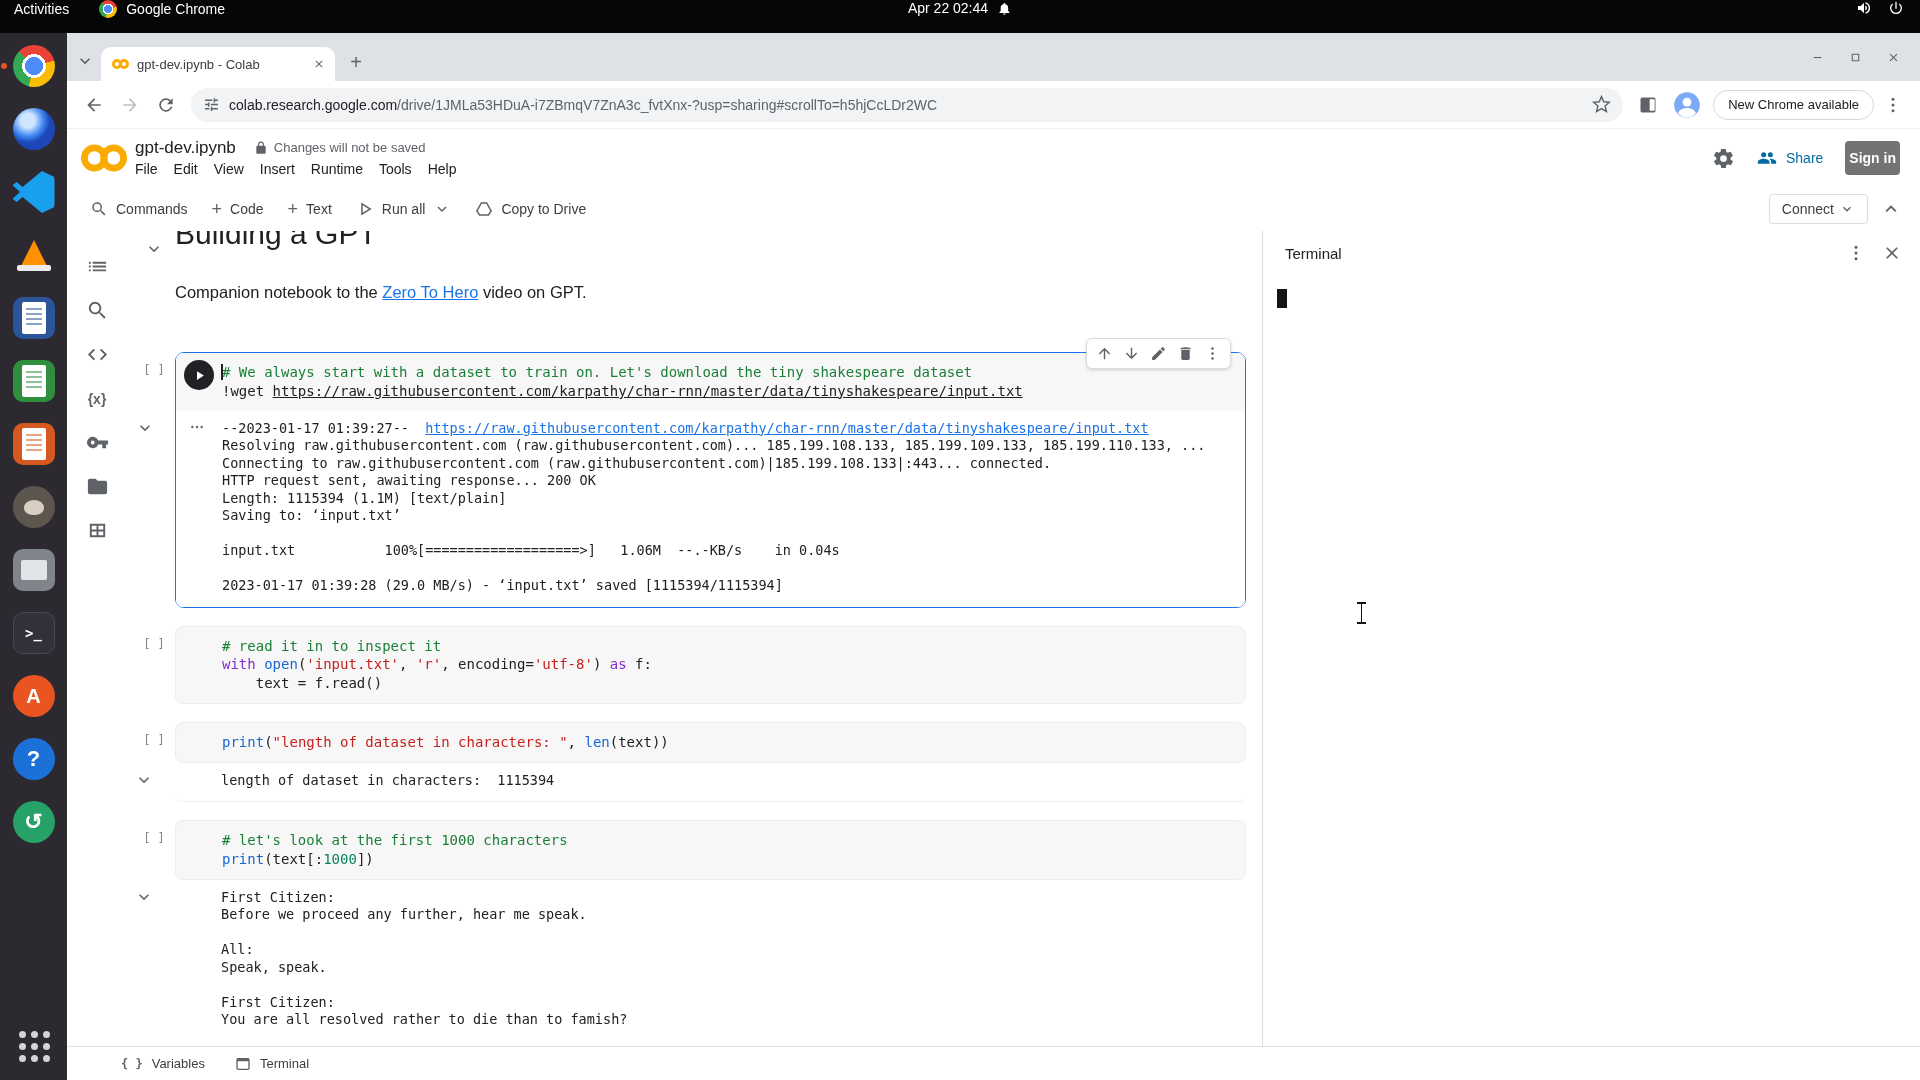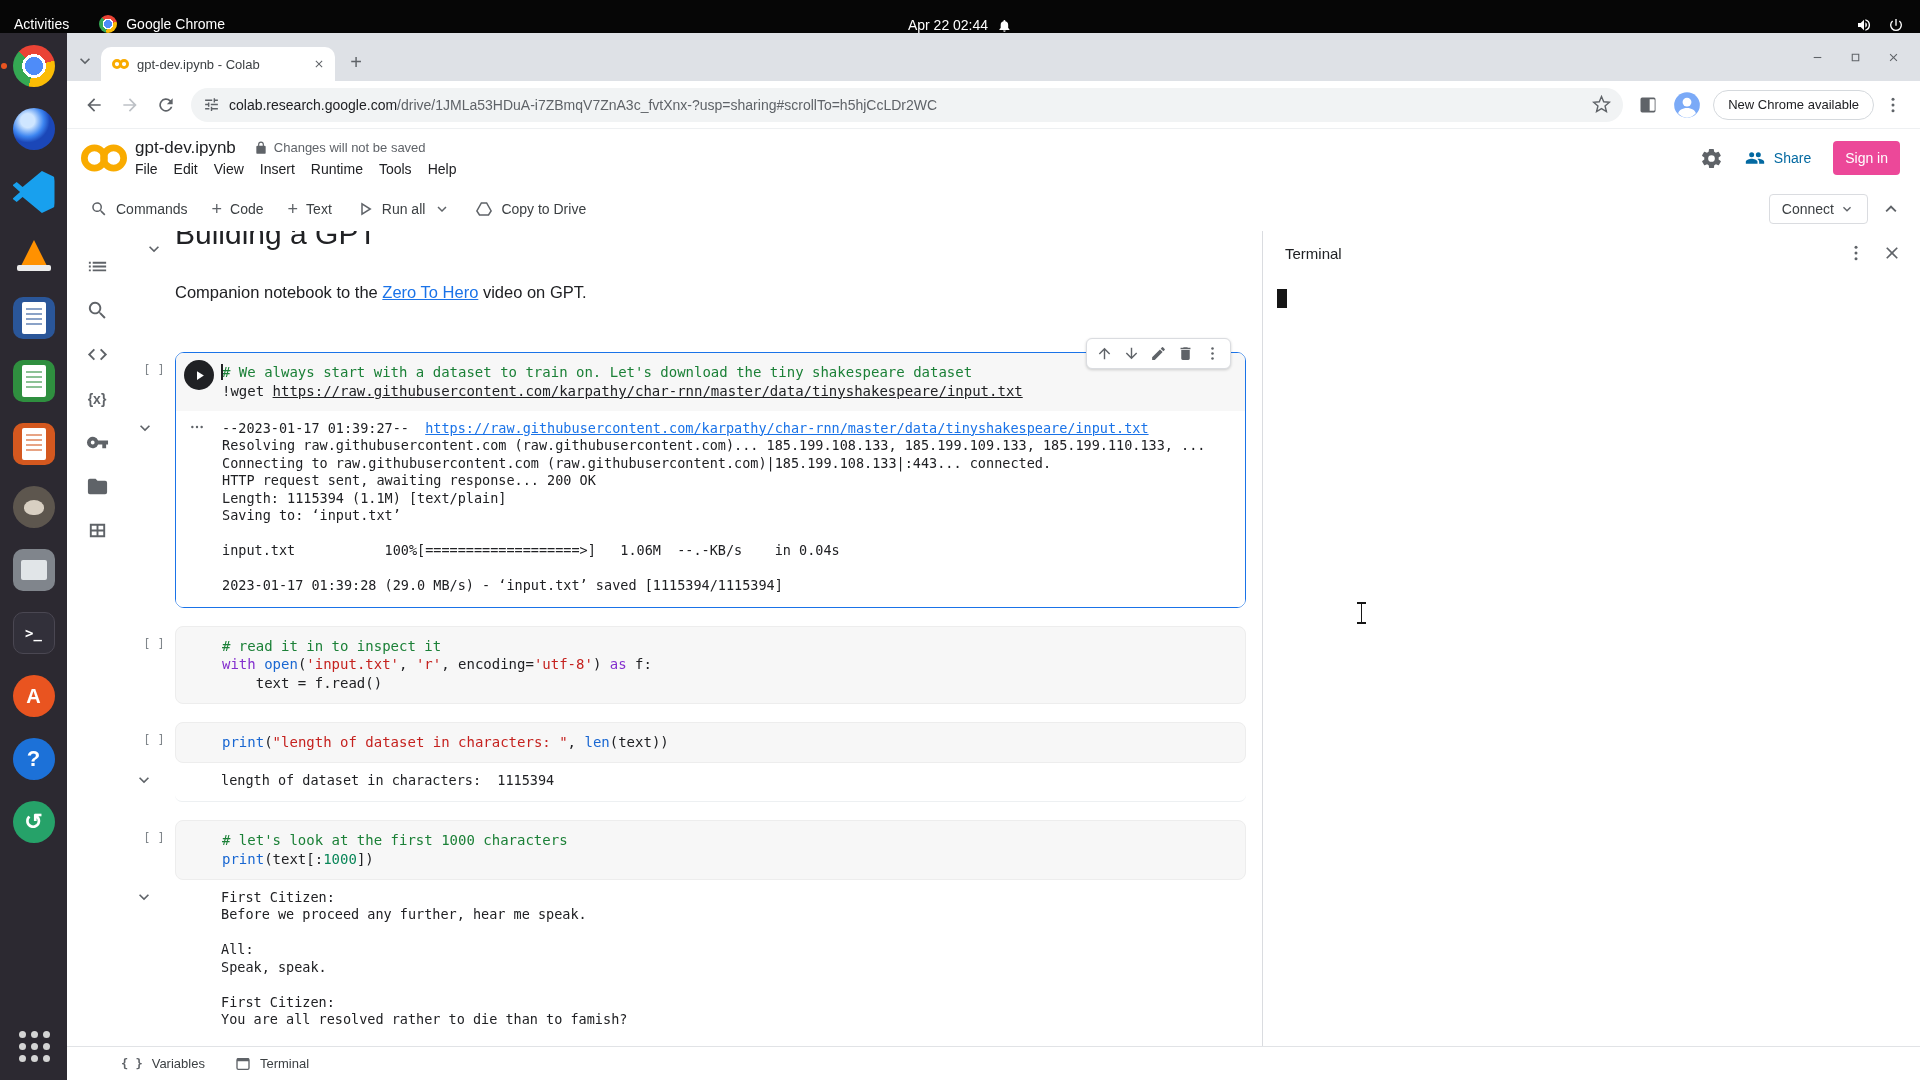--- a/index.html
+++ b/index.html
@@ -2,21 +2,21 @@
 <html><head>
 <meta charset="utf-8">
 <style>
 *{margin:0;padding:0;box-sizing:border-box;}
 html,body{width:1920px;height:1080px;overflow:hidden;font-family:"Liberation Sans",sans-serif;background:#000;}
 .icon{display:inline-flex;align-items:center;justify-content:center;}
 .icon svg{width:100%;height:100%;fill:currentColor;display:block;}
 .screen{position:relative;width:1920px;height:1080px;}
 
 
-.gnome-bar{height:33px;background:#060606;color:#fff;display:flex;align-items:flex-end;font-size:14px;position:relative;z-index:5;gap:44px;}
+.gnome-bar{height:33px;background:#060606;color:#fff;display:flex;align-items:flex-start;font-size:14px;position:relative;z-index:5;gap:44px;}
 .gb-left{display:flex;align-items:center;gap:30px;padding-left:14px;}
 .gb-app{display:flex;align-items:center;gap:9px;}
 .gb-chrome-dot{width:18px;height:18px;border-radius:50%;background:radial-gradient(circle at center,#4e8cf9 0 4px,#fff 4px 5.5px,transparent 5.5px),conic-gradient(from -45deg,#ea4335 0 120deg,#fbbc05 0 240deg,#34a853 0 360deg);}
 .gb-center{position:absolute;left:50%;transform:translateX(-50%);display:flex;align-items:center;gap:9px;}
 .gb-bell{width:15px;height:15px;color:#fff;}
 .gb-right{margin-left:auto;display:flex;align-items:center;gap:16px;padding-right:16px;}
 .gb-right .icon{width:16px;height:16px;color:#fff;}
 
 
 .dock{position:absolute;left:0;top:33px;bottom:0;width:67px;background:#2c2931;display:flex;flex-direction:column;align-items:center;padding-top:8px;gap:13px;z-index:4;}
@@ -82,21 +82,21 @@
 .ch-titlerow{display:flex;align-items:center;gap:6px;}
 .nb-title{font-size:17px;color:#202124;}
 .save-lock{width:14px;height:14px;color:#5f6368;margin-left:12px;}
 .save-notice{font-size:13px;color:#5f6368;}
 .menubar{display:flex;font-size:14px;color:#202124;margin-left:-8px;}
 .menu-item{padding:2px 8px;border-radius:4px;cursor:pointer;}
 .ch-right{margin-left:auto;display:flex;align-items:center;gap:22px;}
 .hdr-gear{width:23px;height:23px;color:#5f6368;}
 .share-btn{display:flex;align-items:center;gap:9px;font-size:14px;color:#0369a1;}
 .share-btn .icon{width:20px;height:20px;}
-.signin-btn{background:#ec4899;color:#fff;font-size:14px;padding:9px 12px;border-radius:4px;}
+.signin-btn{background:#737373;color:#fff;font-size:14px;padding:9px 4px;border-radius:4px;font-weight:bold;}
 .colab-toolbar{height:44px;display:flex;align-items:center;gap:2px;padding:0 18px 0 12px;flex:none;}
 .tb-item{display:flex;align-items:center;gap:8px;font-size:14px;color:#3c4043;padding:6px 11px;border-radius:4px;white-space:nowrap;}
 .tb-item .icon{width:18px;height:18px;color:#5f6368;}
 .tb-plus{font-size:18px;line-height:1;color:#5f6368;}
 .tb-caret{width:16px;height:16px;color:#5f6368;}
 .tb-right{margin-left:auto;display:flex;align-items:center;gap:12px;}
 .connect-btn{display:flex;align-items:center;gap:5px;font-size:14px;color:#3c4043;border:1px solid #dadce0;border-radius:4px;padding:6px 12px;}
 .collapse-hdr{width:22px;height:22px;color:#5f6368;transform:rotate(180deg);}
 
 .colab-body{flex:1;display:flex;min-height:0;}

